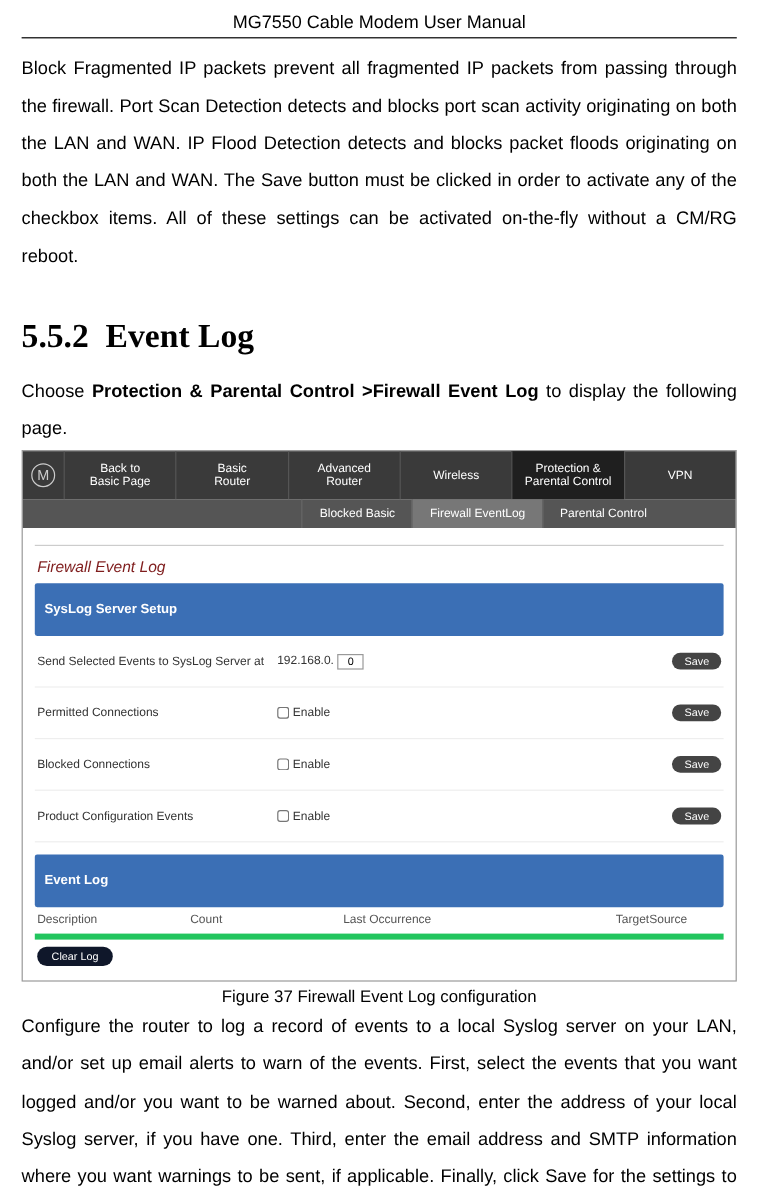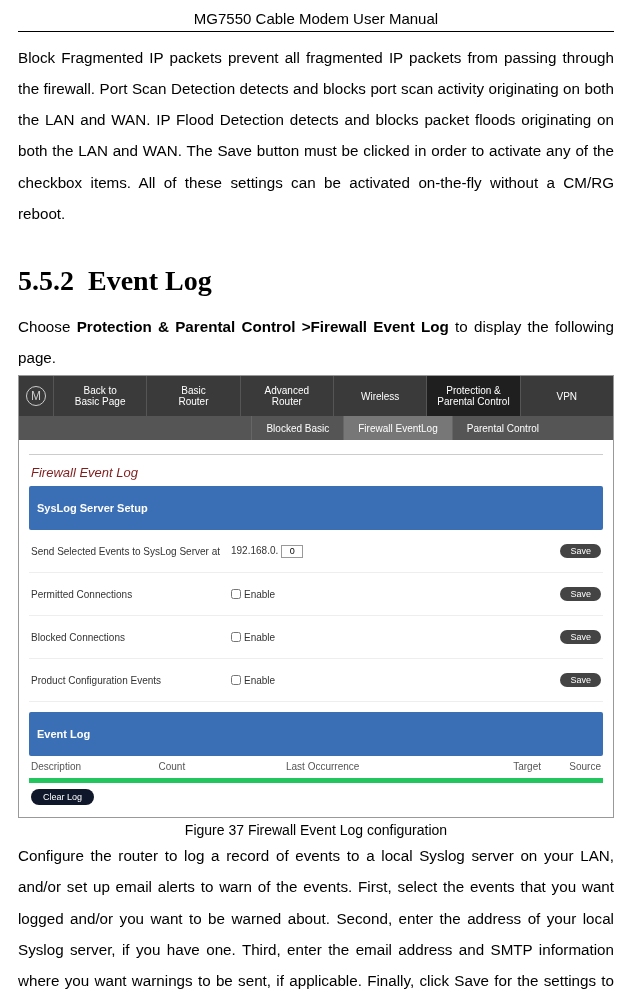--- a/index.html
+++ b/index.html
@@ -219,21 +219,21 @@
         <div class="save-col"><span class="save-pill">Save</span></div>
       </div>
 
       <div style="height:10px"></div>
       <div class="section-bar">Event Log</div>
       <div class="evlog-header">
         <div>Description</div>
         <div>Count</div>
         <div>Last Occurrence</div>
         <div style="text-align:right">Target</div>
-        <div style="text-align:right; flex:0 0 60px;">Source</div>
+        <div style="text-align:left; flex:0 0 60px;">Source</div>
       </div>
       <span class="clear-pill">Clear Log</span>
     </div>
   </div>
 
   <div class="caption">
     <span class="caption-txt">Figure 37 Firewall Event Log configuration</span>
   </div>
 
   <p class="body-text">Configure the router to log a record of events to a local Syslog server on your LAN, and/or set up email alerts to warn of the events. First, select the events that you want logged and/or you want to be warned about. Second, enter the address of your local Syslog server, if you have one. Third, enter the email address and SMTP information where you want warnings to be sent, if applicable. Finally, click Save for the settings to take effect. Note that you can view the most recent entries of the log information you have selected at the bottom of the page.</p>

